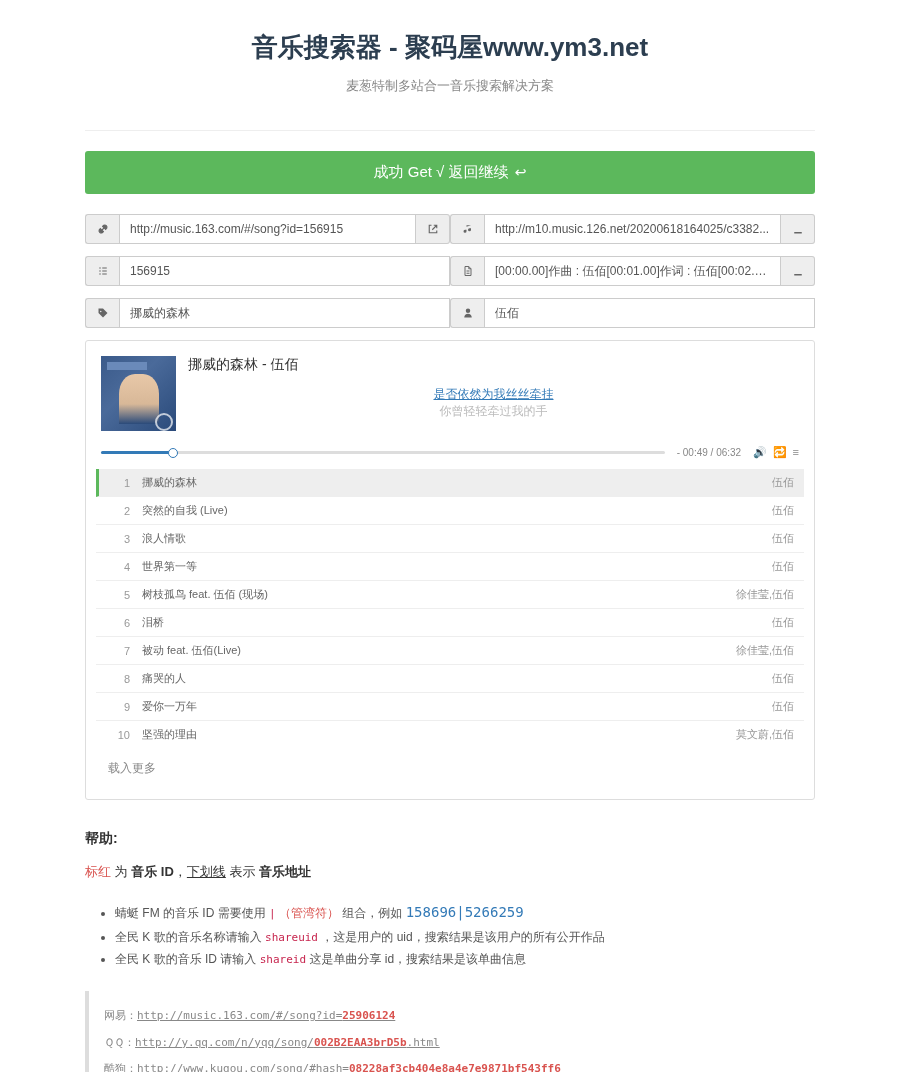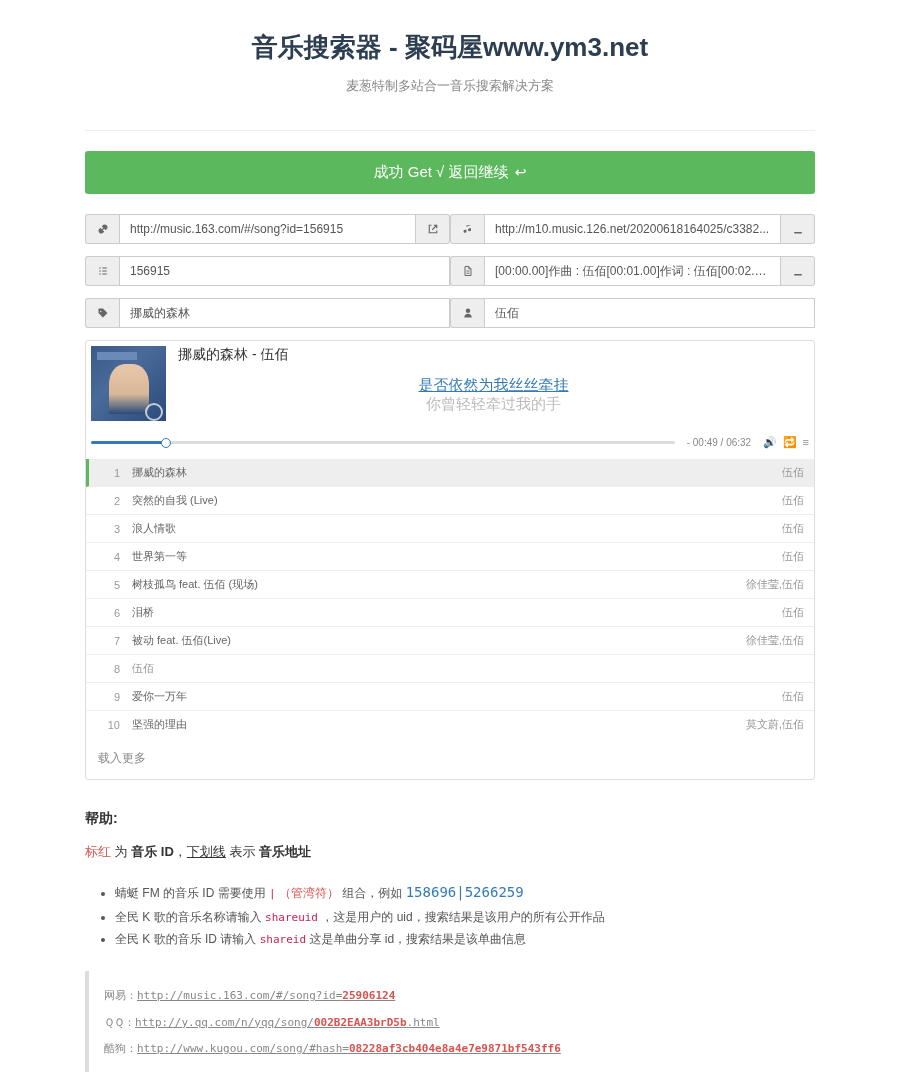--- a/index.html
+++ b/index.html
@@ -11,29 +11,29 @@
 hr.divider{border:0;border-top:1px solid #eee;margin:15px 0 20px}
 .success-bar{background:#5cb85c;color:#fff;text-align:center;padding:12px;border-radius:3px;margin-bottom:20px;font-size:15px;cursor:pointer}
 .success-bar .reply-icon{font-size:14px;margin-left:2px}
 .form-row{display:flex;margin-bottom:12px}
 .form-col{flex:1}
 .input-group{display:flex;width:100%}
 .input-addon{background:#eee;border:1px solid #ccc;padding:7px 10px;font-size:12px;color:#555;display:flex;align-items:center;justify-content:center;min-width:34px}
 .input-group .input-addon:first-child{border-radius:3px 0 0 3px;border-right:0}
 .input-group .input-addon:last-child{border-radius:0 3px 3px 0;border-left:0;cursor:pointer}
 .input-group input{flex:1;border:1px solid #ccc;padding:7px 10px;font-size:12px;color:#555;min-width:0;text-overflow:ellipsis}
-.player-box{border:1px solid #ddd;border-radius:3px;padding:0;margin-bottom:30px}
+.player-box{border:1px solid #ddd;border-radius:3px;padding:10px;margin-bottom:30px}
 .player-top{display:flex;padding:5px 5px 15px;gap:12px}
 .album-art{width:75px;height:75px;background:linear-gradient(135deg,#3a5a8a 0%,#4a6a9a 40%,#2a4a7a 100%);position:relative;flex-shrink:0}
 .album-art::before{content:"";position:absolute;top:6px;left:6px;width:40px;height:8px;background:#6a8aba}
 .album-art::after{content:"";position:absolute;bottom:0;right:3px;width:14px;height:14px;border:2px solid rgba(255,255,255,0.7);border-radius:50%}
 .album-face{position:absolute;top:18px;left:18px;width:40px;height:50px;background:linear-gradient(180deg,#e8c8a8 0%,#d8b898 60%,#2a4a7a 100%);border-radius:40% 40% 0 0}
 .player-info{flex:1;min-width:0}
 .player-title{font-size:14px;color:#333;margin-bottom:12px}
-.player-lyric{text-align:center;font-size:15px}
+.player-lyric{text-align:center;font-size:12px}
 .player-lyric .active{color:#337ab7;text-decoration:underline}
 .player-lyric .inactive{color:#bbb}
 .progress-row{display:flex;align-items:center;gap:12px;padding:0 5px 10px}
 .progress-bar{flex:1;height:3px;background:#ddd;border-radius:2px;position:relative}
 .progress-fill{position:absolute;left:0;top:0;height:100%;width:12.8%;background:#337ab7;border-radius:2px}
 .progress-thumb{position:absolute;left:12.8%;top:50%;transform:translate(-50%,-50%);width:10px;height:10px;background:#fff;border:1px solid #337ab7;border-radius:50%}
 .progress-time{font-size:10px;color:#888;white-space:nowrap}
 .progress-icons{display:flex;gap:6px;color:#888;font-size:11px}
 .progress-icons span{cursor:pointer}
 .playlist{list-style:none}
@@ -212,20 +212,21 @@
           <span class="title">泪桥</span>
           <span class="artist">伍佰</span>
         </li>
         <li>
           <span class="num">7</span>
           <span class="title">被动 feat. 伍佰(Live)</span>
           <span class="artist">徐佳莹,伍佰</span>
         </li>
         <li>
           <span class="num">8</span>
+          <span class="title">痛哭的人</span>
           <span class="artist">伍佰</span>
         </li>
         <li>
           <span class="num">9</span>
           <span class="title">爱你一万年</span>
           <span class="artist">伍佰</span>
         </li>
         <li>
           <span class="num">10</span>
           <span class="title">坚强的理由</span>

